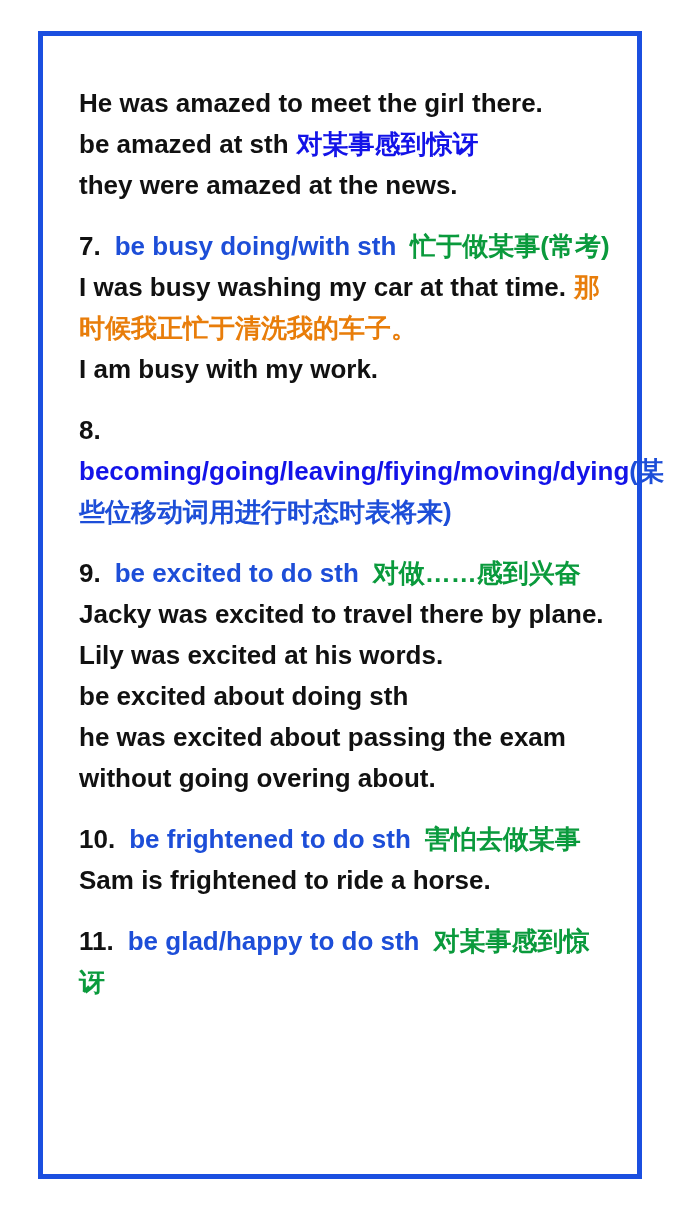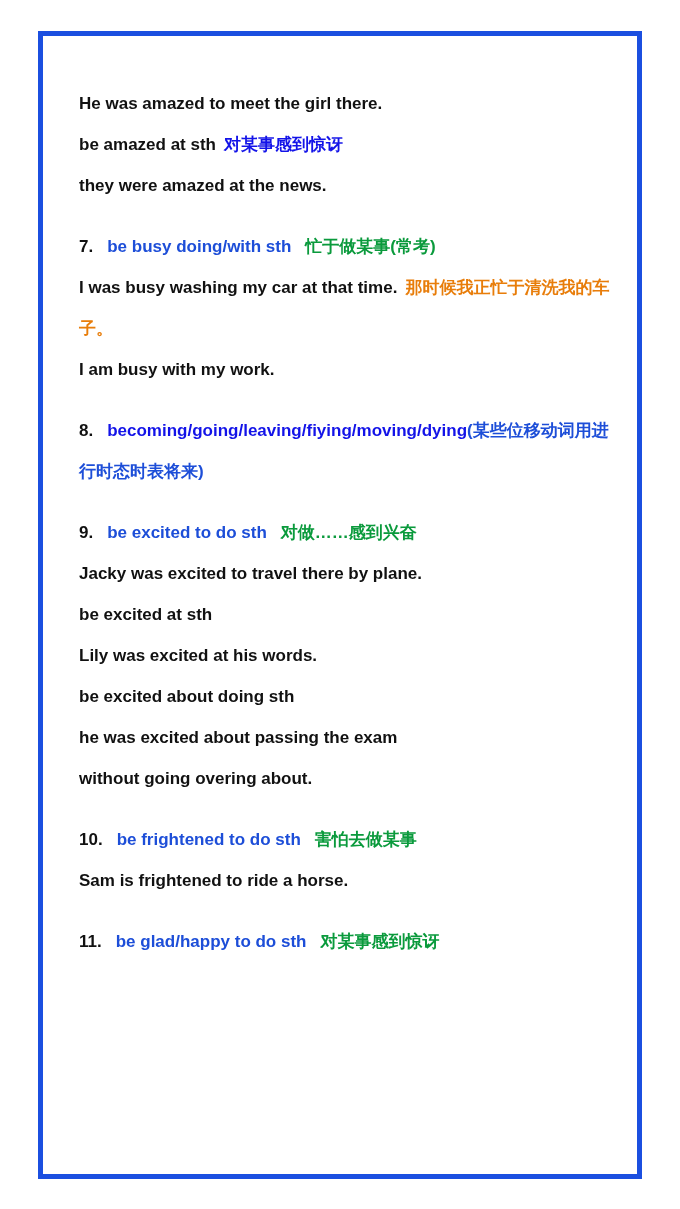--- a/index.html
+++ b/index.html
@@ -31,21 +31,21 @@
     background: #ffffff;
   }
   #content {
     position: absolute;
     left: 36px;
     top: 47px;
     width: 532px;
     box-sizing: border-box;
   }
   .line {
-    font-size: 17px;
+    font-size: 26px;
     line-height: 41px;
     color: #111111;
     font-weight: bold;
     letter-spacing: 0px;
     white-space: normal;
   }
   .block {
     margin: 0;
   }
   .gap {
@@ -115,23 +115,20 @@
 
       <div class="gap"></div>
 
       <div class="line block">
         <span class="num">9.</span><span class="sp"></span><span class="red">be excited to do sth</span><span class="sp"></span><span class="green">对做……感到兴奋</span>
       </div>
       <div class="line block">
         <span class="en">Jacky was excited to travel there by plane.</span>
       </div>
       <div class="line block">
-        <span class="en">be excited at sth</span>
-      </div>
-      <div class="line block">
         <span class="en">Lily was excited at his words.</span>
       </div>
       <div class="line block">
         <span class="en">be excited about doing sth</span>
       </div>
       <div class="line block">
         <span class="en">he was excited about passing the exam</span>
       </div>
       <div class="line block">
         <span class="en">without going overing about.</span>

